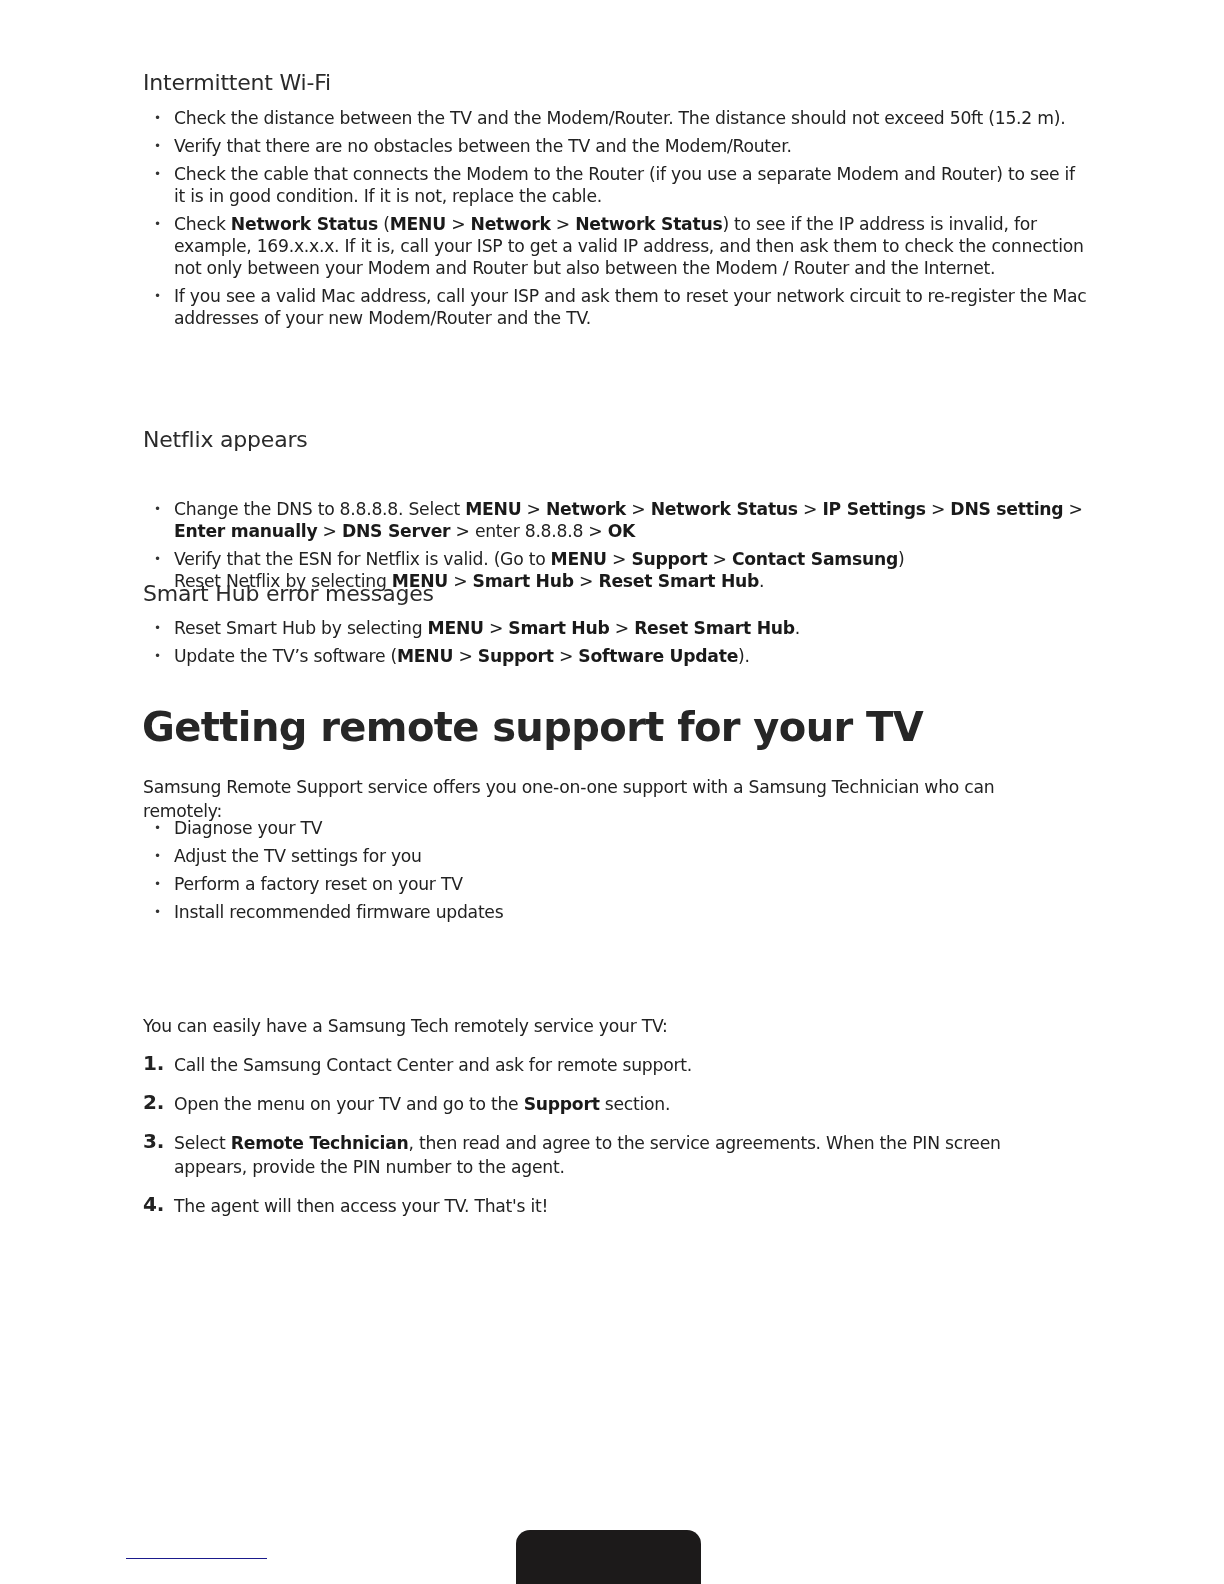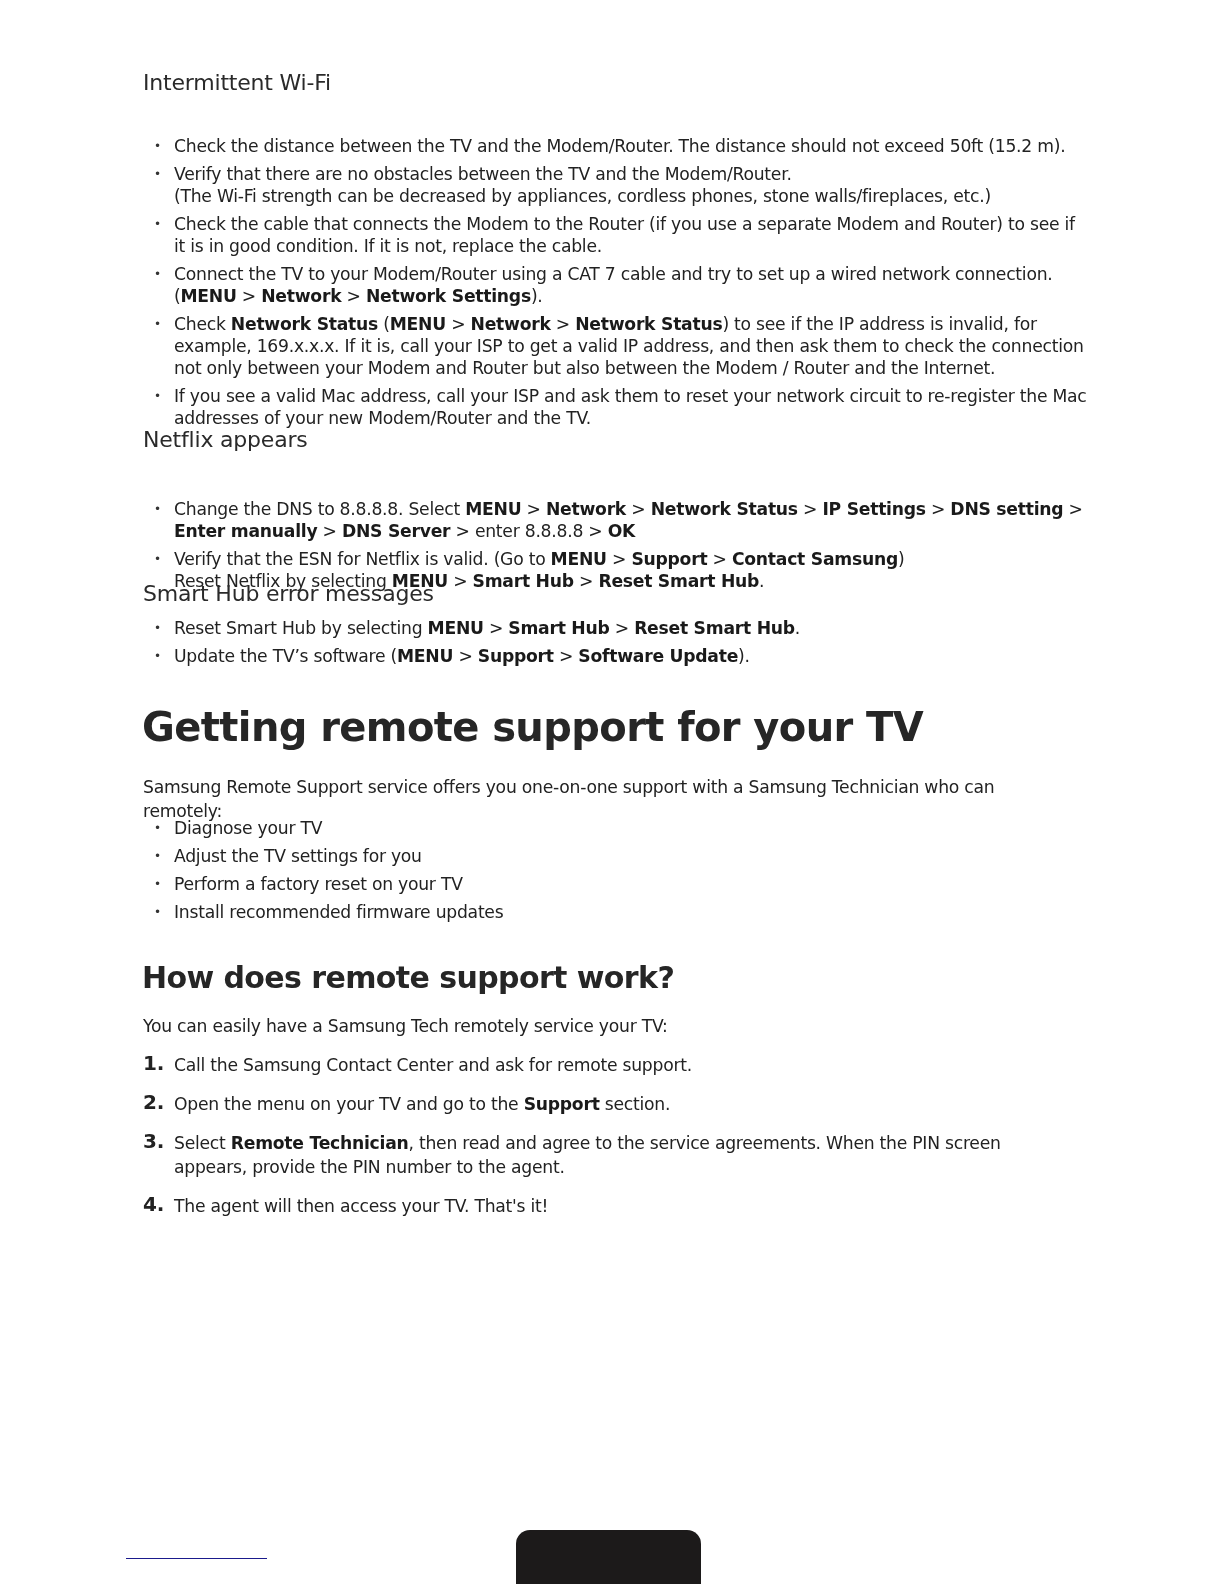--- a/index.html
+++ b/index.html
@@ -51,25 +51,24 @@
     position: absolute; left: 516px; top: 1530px; width: 185px; height: 60px;
     background: #1c1a1a; border-radius: 14px 14px 0 0;
   }
 </style>
 </head>
 <body>
 
 <div class="page">
 
   <h2 class="h2" style="top:70px;">Intermittent Wi-Fi</h2>
-  <ul class="blist" style="top:107px;margin-top:28px;">
+  <ul class="blist" style="top:107px;">
       <li><span>Check the distance between the TV and the Modem/Router. The distance should not exceed 50ft (15.2 m).</span></li>
-      <li><span>Verify that there are no obstacles between the TV and the Modem/Router.</span><br><span>(The Wi-Fi strength can be decreased by appliances, cordless phones, stone walls/fireplaces, etc.)</span></li>
+      <li><span>Verify that there are no obstacles between the TV and the Modem/Router.</span><br></li>
       <li><span>Check the cable that connects the Modem to the Router (if you use a separate Modem and Router) to see if it is in good condition. If it is not, replace the cable.</span></li>
-      <li><span>Connect the TV to your Modem/Router using a CAT 7 cable and try to set up a wired network connection. (</span><span class="b">MENU</span><span> &gt; </span><span class="b">Network</span><span> &gt; </span><span class="b">Network Settings</span><span>).</span></li>
       <li><span>Check </span><span class="b">Network Status</span><span> (</span><span class="b">MENU</span><span> &gt; </span><span class="b">Network</span><span> &gt; </span><span class="b">Network Status</span><span>) to see if the IP address is invalid, for example, 169.x.x.x. If it is, call your ISP to get a valid IP address, and then ask them to check the connection not only between your Modem and Router but also between the Modem / Router and the Internet.</span></li>
       <li><span>If you see a valid Mac address, call your ISP and ask them to reset your network circuit to re-register the Mac addresses of your new Modem/Router and the TV.</span></li>
     </ul>
 
   <h2 class="h2" style="top:427px;">Netflix appears</h2>
   <ul class="blist" style="top:462px;margin-top:36px;">
       <li><span>Change the DNS to 8.8.8.8. Select </span><span class="b">MENU</span><span> &gt; </span><span class="b">Network</span><span> &gt; </span><span class="b">Network Status</span><span> &gt; </span><span class="b">IP Settings</span><span> &gt; </span><span class="b">DNS setting</span><span> &gt; </span><span class="b">Enter manually</span><span> &gt; </span><span class="b">DNS Server</span><span> &gt; enter 8.8.8.8 &gt; </span><span class="b">OK</span></li>
       <li><span>Verify that the ESN for Netflix is valid. (Go to </span><span class="b">MENU</span><span> &gt; </span><span class="b">Support</span><span> &gt; </span><span class="b">Contact Samsung</span><span>)</span><br><span>Reset Netflix by selecting </span><span class="b">MENU</span><span> &gt; </span><span class="b">Smart Hub</span><span> &gt; </span><span class="b">Reset Smart Hub</span><span>.</span></li>
     </ul>
 
@@ -81,21 +80,20 @@
 
   <h1 class="h1" style="top:704px;">Getting remote support for your TV</h1>
   <p class="p" style="top:763px; width:880px;margin-top:12px;">Samsung Remote Support service offers you one-on-one support with a Samsung Technician who can remotely:</p>
   <ul class="blist" style="top:817px;">
     <li>Diagnose your TV</li>
     <li>Adjust the TV settings for you</li>
     <li>Perform a factory reset on your TV</li>
     <li>Install recommended firmware updates</li>
   </ul>
 
-  <h1 class="h1 h1b" style="top:960px;">How does remote support work?</h1>
   <p class="p" style="top:1014px;">You can easily have a Samsung Tech remotely service your TV:</p>
   <ol class="nlist" style="top:1053px; width:870px;">
       <li><span class="num">1.</span><span>Call the Samsung Contact Center and ask for remote support.</span></li>
       <li><span class="num">2.</span><span>Open the menu on your TV and go to the </span><span class="b">Support</span><span> section.</span></li>
       <li><span class="num">3.</span><span>Select </span><span class="b">Remote Technician</span><span>, then read and agree to the service agreements. When the PIN screen appears, provide the PIN number to the agent.</span></li>
       <li><span class="num">4.</span><span>The agent will then access your TV. That's it!</span></li>
     </ol>
 
   <div class="footer-rule"></div>
   <div class="page-tab"></div>

